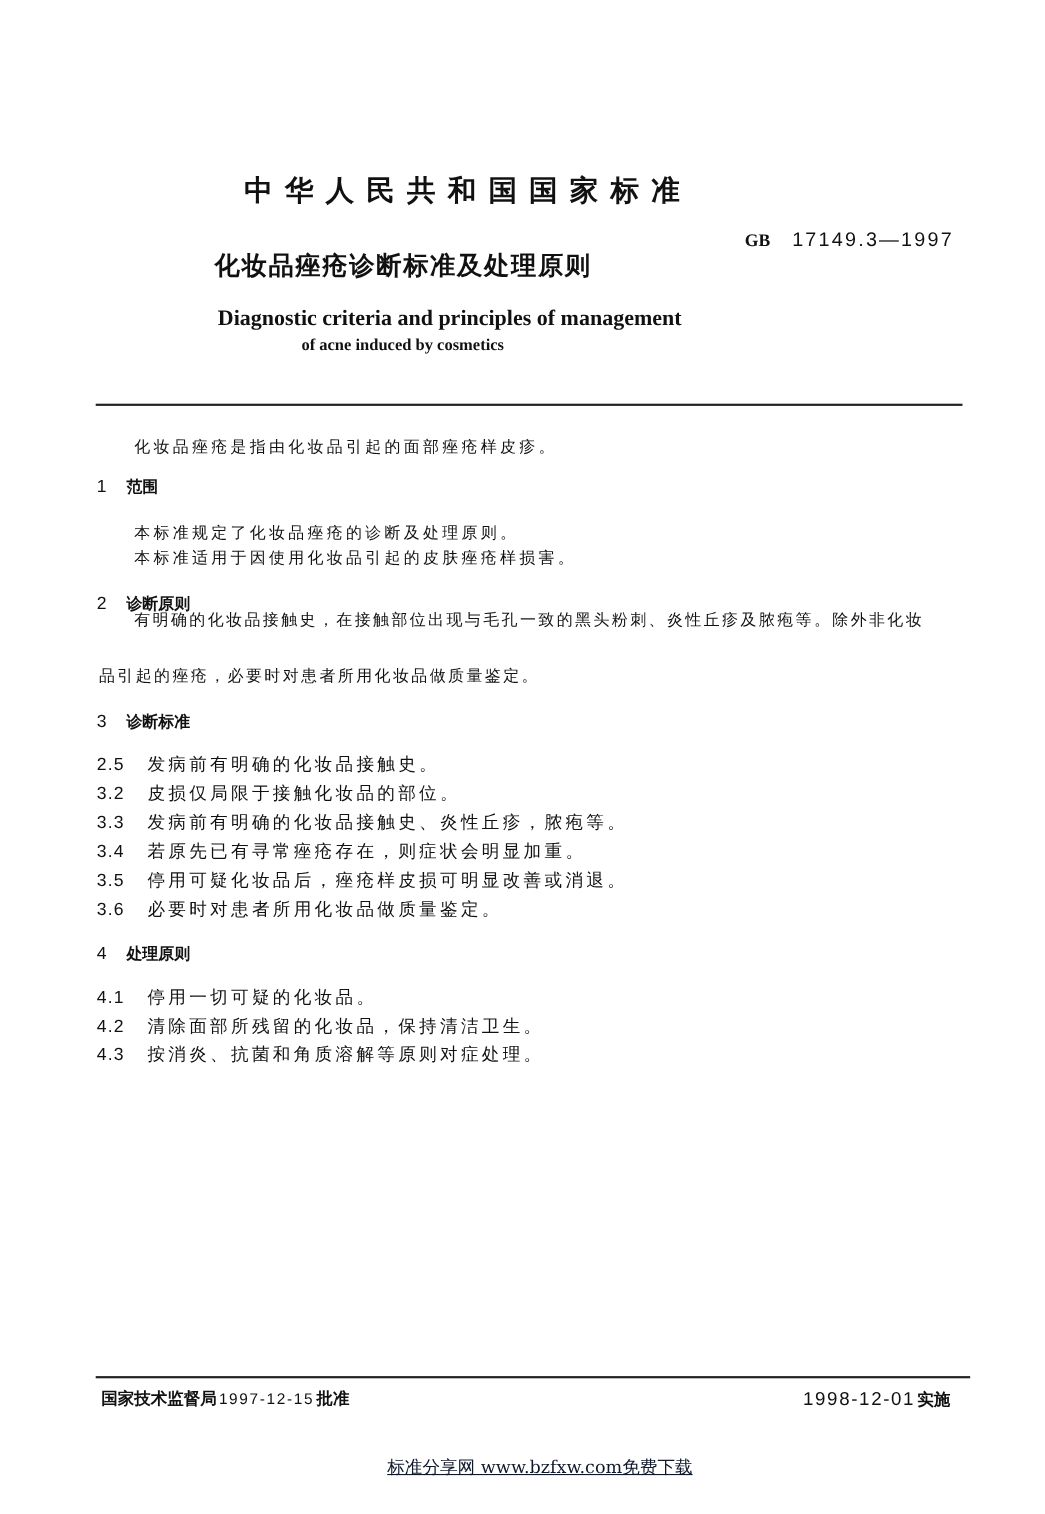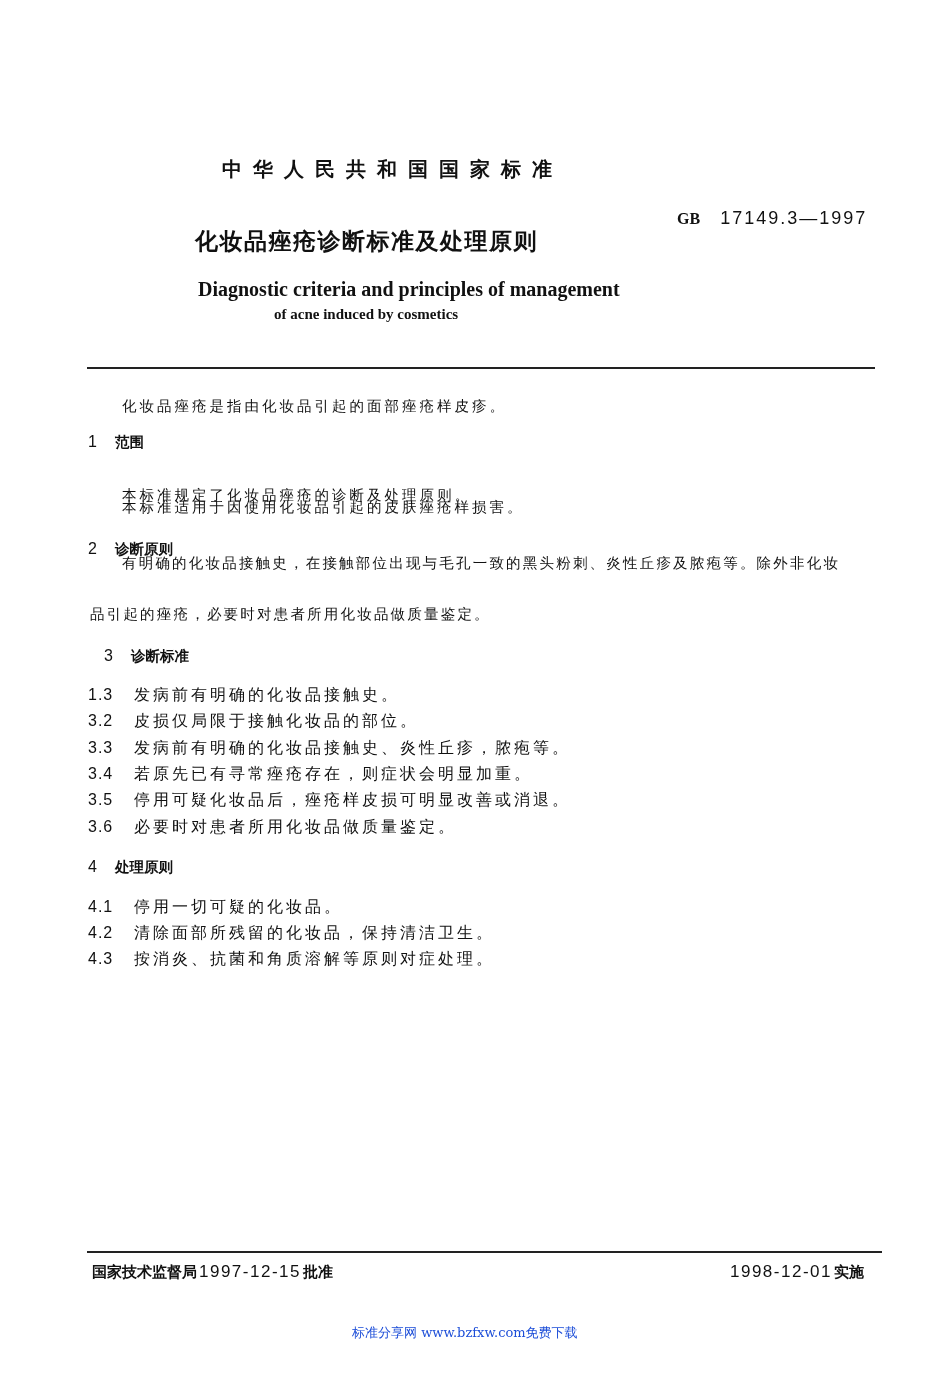--- a/index.html
+++ b/index.html
@@ -1,43 +1,43 @@
 <!DOCTYPE html>
 <html><head>
 <meta charset="utf-8">
 <style>
   html, body { margin: 0; padding: 0; background: #ffffff; }
   body { width: 950px; height: 1376px; position: relative; overflow: hidden; color: #111; }
   .abs { position: absolute; white-space: nowrap; }
   .sans { font-family: "DejaVu Sans", "Liberation Sans", sans-serif; }
 
-  .national { left: 222px; top: 156px; font-size: 20px; font-weight: bold; letter-spacing: 11px; }
+  .national { left: 222px; top: 156px; font-size: 26px; font-weight: bold; letter-spacing: 11px; }
   .title { left: 195px; top: 226px; font-size: 23px; font-weight: bold; letter-spacing: 1.5px; }
   .gbcode { left: 677px; top: 208px; font-size: 18px; }
   .gbcode .gb { font-family: "Liberation Serif", serif; font-weight: bold; font-size: 16px; margin-right: 20px; }
   .gbcode .num { font-family: "Liberation Sans", sans-serif; letter-spacing: 2px; }
   .en1 { left: 198px; top: 278px; font-size: 20px; font-weight: bold; font-family: "Liberation Serif", serif; }
   .en2 { left: 274px; top: 306px; font-size: 15px; font-weight: bold; font-family: "Liberation Serif", serif; }
 
   .rule-top { left: 87px; top: 367px; width: 788px; height: 2px; background: #222; }
   .rule-bottom { left: 87px; top: 1251px; width: 795px; height: 2px; background: #222; }
 
   .body-text { font-size: 14.5px; letter-spacing: 3px; }
   .para-wide { font-size: 14.5px; letter-spacing: 2.2px; }
   .heading { font-size: 14.5px; font-weight: bold; }
   .heading .num { font-family: "Liberation Sans", sans-serif; font-weight: normal; font-size: 16px; margin-right: 18px; }
   .item .num { font-family: "Liberation Sans", sans-serif; font-size: 16px; display: inline-block; width: 46px; letter-spacing: 1px; }
   .item .txt { font-size: 16px; letter-spacing: 3px; }
 
   .footer-left { left: 92px; top: 1262px; font-size: 15px; font-weight: bold; }
-  .footer-left .date { font-family: "Liberation Sans", sans-serif; font-weight: normal; font-size: 17px; letter-spacing: 1.5px; margin: 0 2px; }
+  .footer-left .date { font-family: "Liberation Sans", sans-serif; font-weight: normal; font-size: 14px; letter-spacing: 1.5px; margin: 0 2px; }
   .footer-right { left: 730px; top: 1262px; font-size: 15px; font-weight: bold; }
   .footer-right .date { font-family: "Liberation Sans", sans-serif; font-weight: normal; font-size: 17px; letter-spacing: 1.5px; margin-right: 2px; }
 
-  .watermark { left: 352px; top: 1324px; font-size: 13px; color: #1d4ed8; font-family: "DejaVu Serif", serif; }
+  .watermark { left: 352px; top: 1324px; font-size: 16px; color: #0f172a; font-family: "DejaVu Serif", serif; text-decoration: underline; }
 </style>
 </head>
 <body>
 
 <div class="abs sans national">中华人民共和国国家标准</div>
 
 <div class="abs gbcode">
   <span class="gb">GB</span><span class="num">17149.3—1997</span>
 </div>
 
@@ -45,34 +45,34 @@
 <div class="abs en1">Diagnostic criteria and principles of management</div>
 <div class="abs en2">of acne induced by cosmetics</div>
 
 <div class="abs rule-top"></div>
 
 <div class="abs sans body-text" style="left:122px; top:397px;">化妆品痤疮是指由化妆品引起的面部痤疮样皮疹。</div>
 
 <div class="abs sans heading" style="left:88px; top:433px;">
   <span class="num">1</span><span>范围</span>
 </div>
-<div class="abs sans body-text" style="left:122px; top:486px;">本标准规定了化妆品痤疮的诊断及处理原则。</div>
+<div class="abs sans body-text" style="left:122px; top:475px;">本标准规定了化妆品痤疮的诊断及处理原则。</div>
 <div class="abs sans body-text" style="left:122px; top:498px;">本标准适用于因使用化妆品引起的皮肤痤疮样损害。</div>
 
 <div class="abs sans heading" style="left:88px; top:540px;text-align:center;">
   <span class="num">2</span><span>诊断原则</span>
 </div>
 <div class="abs sans para-wide" style="left:122px; top:554px;">有明确的化妆品接触史，在接触部位出现与毛孔一致的黑头粉刺、炎性丘疹及脓疱等。除外非化妆</div>
 <div class="abs sans para-wide" style="left:90px; top:605px;">品引起的痤疮，必要时对患者所用化妆品做质量鉴定。</div>
 
-<div class="abs sans heading" style="left:88px; top:647px;margin-left:16px;">
+<div class="abs sans heading" style="left:88px; top:647px;">
   <span class="num">3</span><span>诊断标准</span>
 </div>
 <div class="abs sans item" style="left:88px; top:685px;">
-  <span class="num">1.3</span><span class="txt">发病前有明确的化妆品接触史。</span>
+  <span class="num">2.5</span><span class="txt">发病前有明确的化妆品接触史。</span>
 </div>
 <div class="abs sans item" style="left:88px; top:711px;">
   <span class="num">3.2</span><span class="txt">皮损仅局限于接触化妆品的部位。</span>
 </div>
 <div class="abs sans item" style="left:88px; top:738px;">
   <span class="num">3.3</span><span class="txt">发病前有明确的化妆品接触史、炎性丘疹，脓疱等。</span>
 </div>
 <div class="abs sans item" style="left:88px; top:764px;">
   <span class="num">3.4</span><span class="txt">若原先已有寻常痤疮存在，则症状会明显加重。</span>
 </div>

